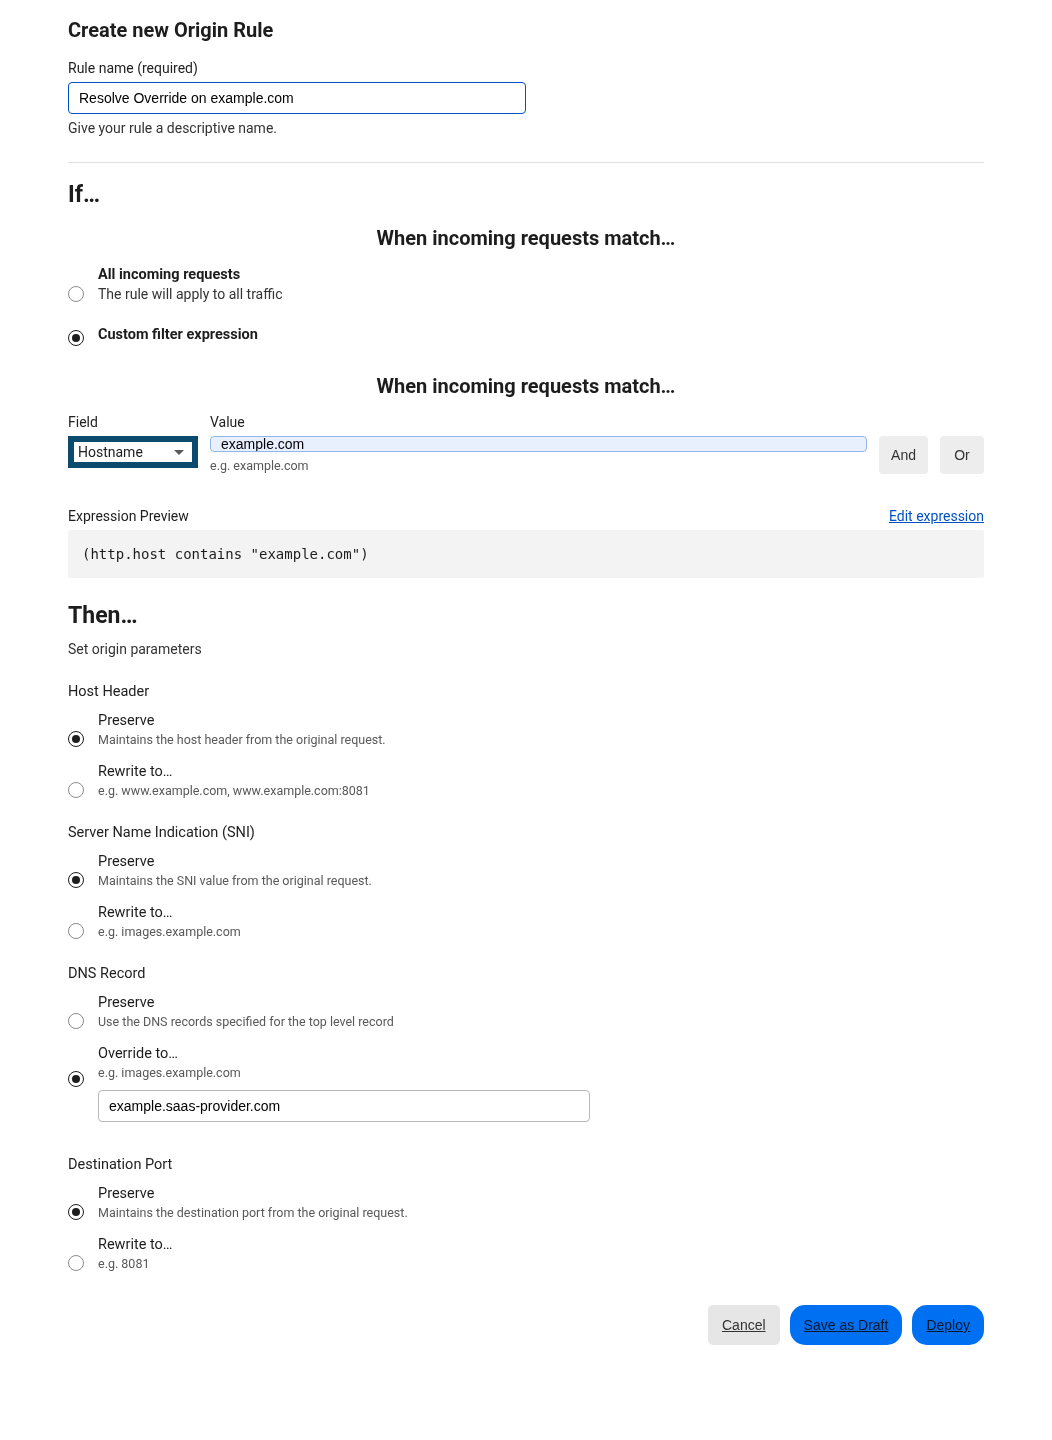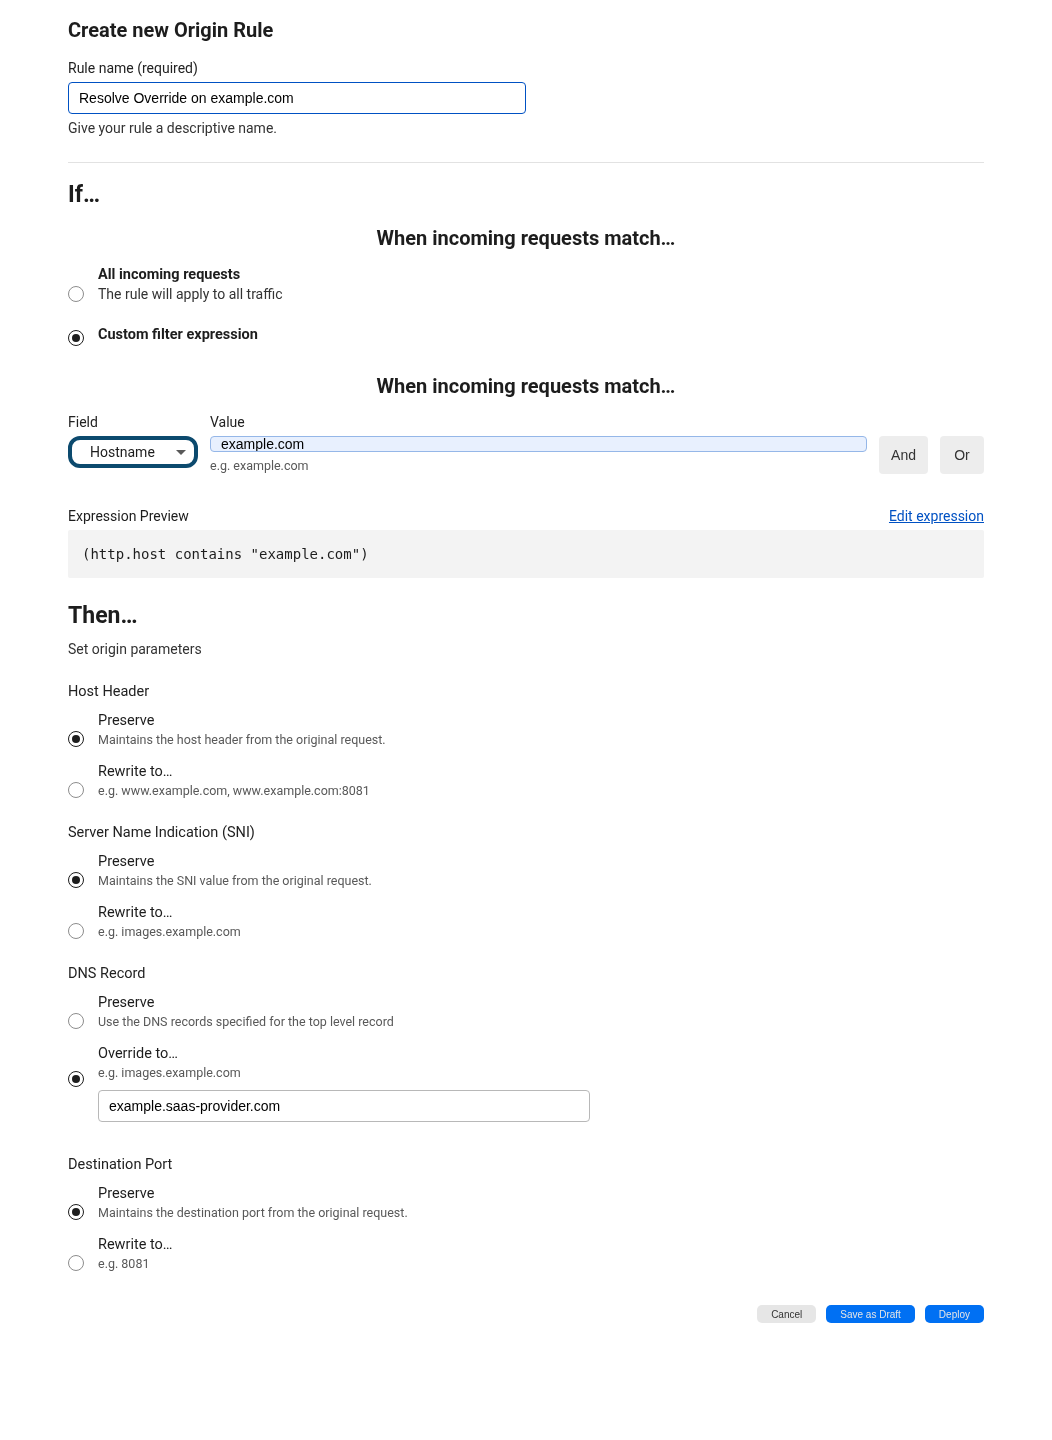--- a/index.html
+++ b/index.html
@@ -42,23 +42,23 @@
     width: 8px; height: 8px; background: #1d1d1d; border-radius: 50%;
     transform: translate(-50%, -50%);
   }
   .radio-body { flex: 1; }
   .radio-title { font-size: 14.5px; font-weight: 700; margin-bottom: 3px; }
   .radio-title.normal { font-weight: 400; }
   .expr-builder { display: flex; gap: 12px; align-items: flex-start; margin-top: 6px;}
   .col { display: flex; flex-direction: column; }
   .col .col-label { font-size: 14px; color: #222; margin-bottom: 6px; }
   .select {
-    height: 32px; border: 4px solid #0c4a6e; border-radius: 12px;
+    height: 32px; border: 6px solid #0c4a6e; border-radius: 0;
     background: #fff; display: flex; align-items: center; justify-content: space-between;
-    padding: 0 8px 0 18px; font-size: 14px; cursor: pointer; min-width: 130px;
+    padding: 0 8px 0 4px; font-size: 14px; cursor: pointer; min-width: 130px;
   }
   .chevron {
     width: 0; height: 0; border-left: 5px solid transparent; border-right: 5px solid transparent;
     border-top: 5px solid #595959; margin-left: 8px;
   }
   .value-input {
     height: 16px; border: 1px solid #95b7e8; background: #e8f0fe;
     border-radius: 4px; padding: 0 10px; font-size: 14px; outline: none;
   }
   .value-col { flex: 1; }
@@ -77,25 +77,25 @@
     font-size: 14px; white-space: pre;
   }
   .group-title { font-size: 14.5px; color: #222; margin: 26px 0 12px; }
   .block { margin-bottom: 10px; }
   .dns-input-wrap { margin-top: 10px; max-width: 492px; }
   .footer {
     display: flex; gap: 10px; justify-content: flex-end;
     margin-top: 34px;
   }
   .btn {
-    height: 18px; padding: 0 14px; border-radius: 5px; font-size: 10px;
-    border: none; cursor: pointer;
+    height: 40px; padding: 0 14px; border-radius: 5px; font-size: 14px;
+    border: none; cursor: pointer; text-decoration: underline;
   }
   .btn-cancel { background: #e6e6e6; color: #333; }
-  .btn-primary { background: #0070f3; color: #e5e5e5; }
+  .btn-primary { background: #0070f3; color: #0f172a; border-radius: 15px; }
   .rule-name-wrap { max-width: 458px; }
 </style>
 </head>
 <body>
 
 <div class="page">
 
   <h1 class="page-title">Create new Origin Rule</h1>
 
   <div class="block rule-name-wrap">

